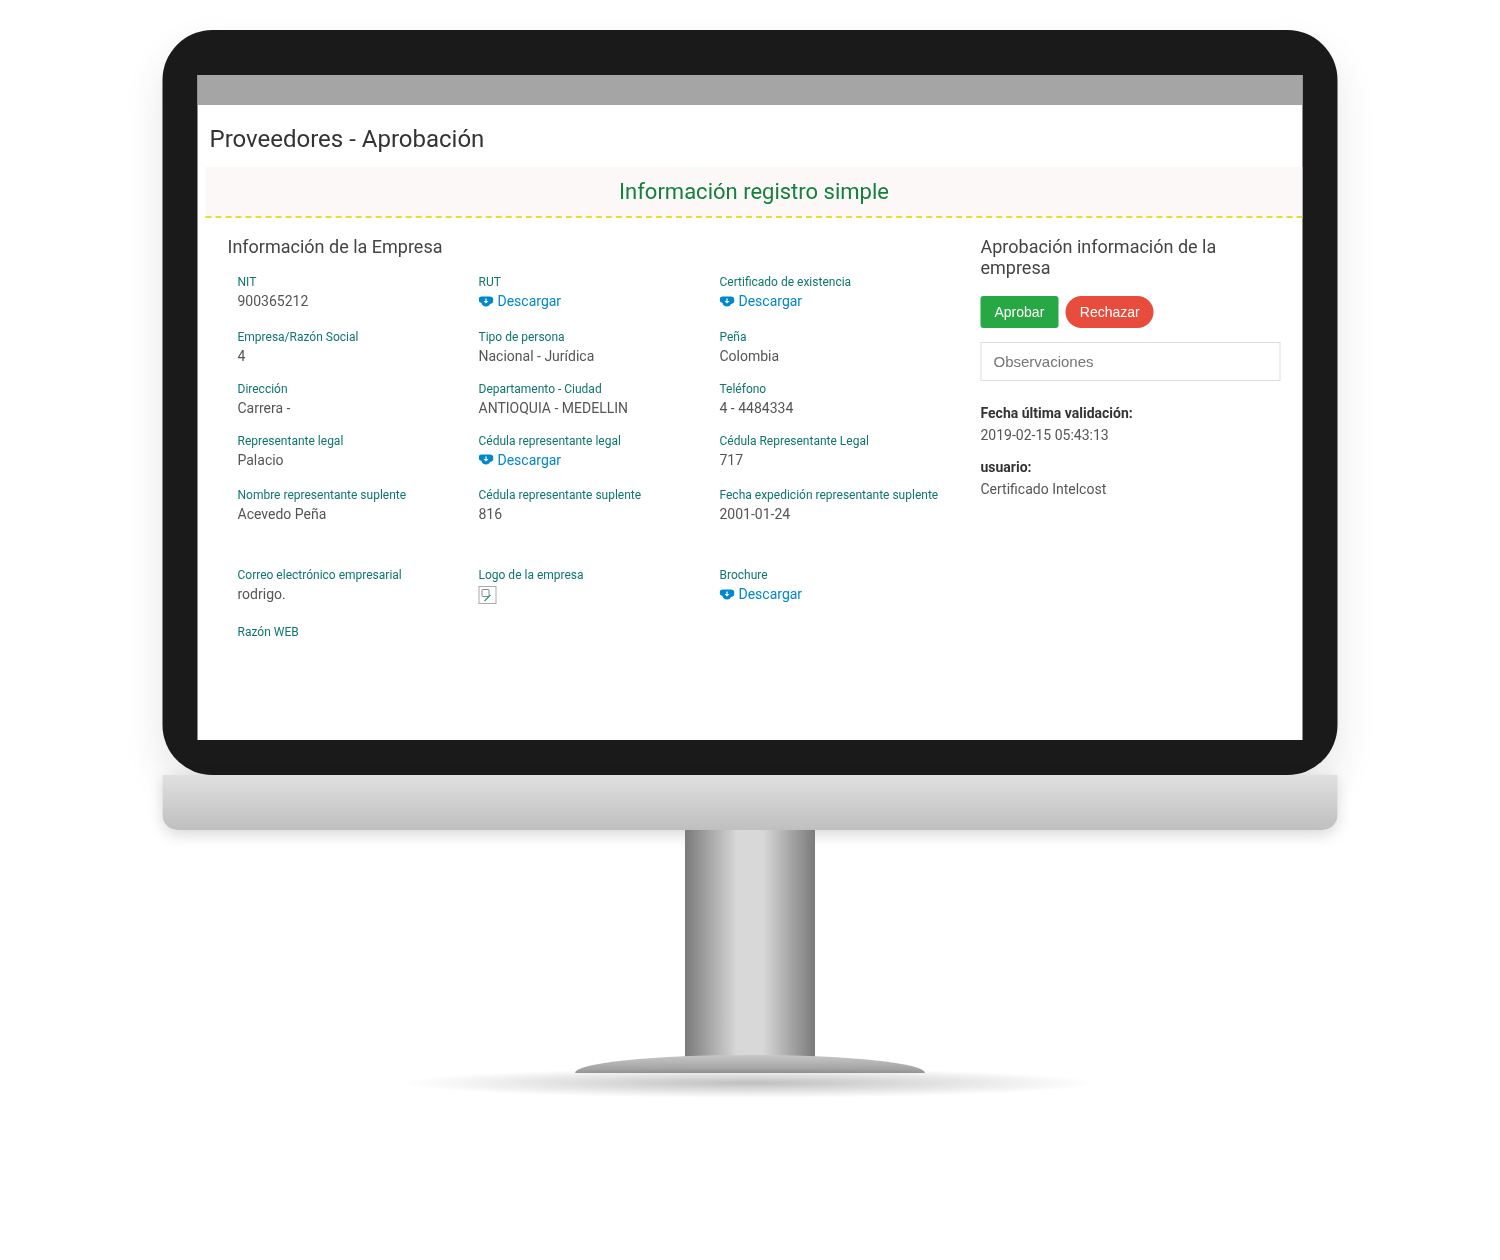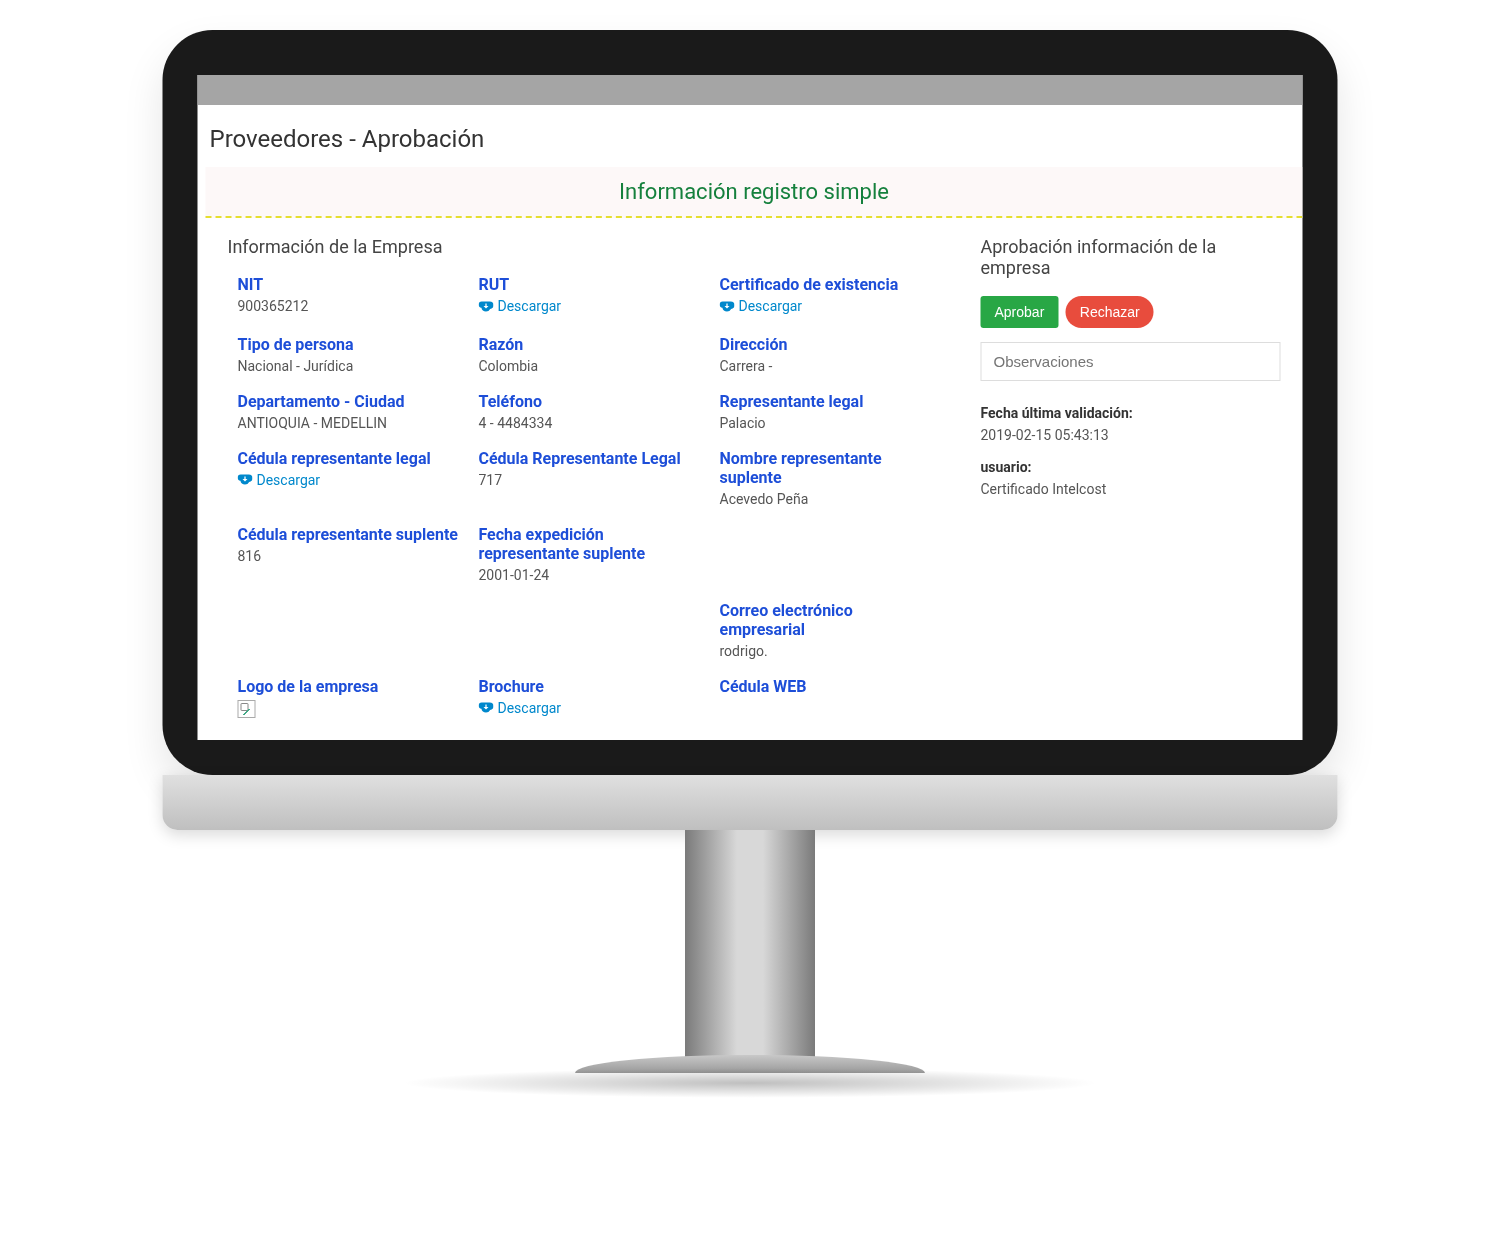--- a/index.html
+++ b/index.html
@@ -115,23 +115,23 @@
       margin-bottom: 18px;
     }
     .grid {
       display: grid;
       grid-template-columns: 1fr 1fr 1fr;
       column-gap: 20px;
       row-gap: 18px;
       padding-left: 10px;
     }
     .field-label {
-      font-weight: 700;
-      font-size: 16px;
-      color: #1d4ed8;
+      font-weight: 400;
+      font-size: 12px;
+      color: #0f766e;
       margin-bottom: 4px;
     }
     .field-value {
       font-size: 14px;
       color: #555;
     }
     .download-link {
       color: #0088cc;
       font-size: 14px;
       display: inline-flex;
@@ -237,25 +237,29 @@
               <div class="field-label">Certificado de existencia</div>
               <a class="download-link">
                 <svg viewBox="0 0 24 24">
                     <path d="M19.35 10.04A7.49 7.49 0 0 0 12 4a7.5 7.5 0 0 0-6.65 4.04A5.99 5.99 0 0 0 0 14a6 6 0 0 0 6 6h13a5 5 0 0 0 .35-9.96zM13 13v4h-2v-4H8l4-4 4 4h-3z" transform="rotate(180 12 12)"></path>
                   </svg>
                 <span>Descargar</span>
               </a>
             </div>
 
             <div>
+              <div class="field-label">Empresa/Razón Social</div>
+              <div class="field-value">4</div>
+            </div>
+            <div>
               <div class="field-label">Tipo de persona</div>
               <div class="field-value">Nacional - Jurídica</div>
             </div>
             <div>
-              <div class="field-label">Razón</div>
+              <div class="field-label">Peña</div>
               <div class="field-value">Colombia</div>
             </div>
 
             <div>
               <div class="field-label">Dirección</div>
               <div class="field-value">Carrera -</div>
             </div>
             <div>
               <div class="field-label">Departamento - Ciudad</div>
               <div class="field-value">ANTIOQUIA - MEDELLIN</div>
@@ -312,21 +316,21 @@
               <div class="field-label">Brochure</div>
               <a class="download-link">
                 <svg viewBox="0 0 24 24">
                     <path d="M19.35 10.04A7.49 7.49 0 0 0 12 4a7.5 7.5 0 0 0-6.65 4.04A5.99 5.99 0 0 0 0 14a6 6 0 0 0 6 6h13a5 5 0 0 0 .35-9.96zM13 13v4h-2v-4H8l4-4 4 4h-3z" transform="rotate(180 12 12)"></path>
                   </svg>
                 <span>Descargar</span>
               </a>
             </div>
 
             <div>
-              <div class="field-label">Cédula WEB</div>
+              <div class="field-label">Razón WEB</div>
               <div class="field-value"></div>
             </div>
             <div></div>
           </div>
         </div>
 
         <div class="right">
           <div class="section-title">Aprobación información de la empresa</div>
 
           <div>

